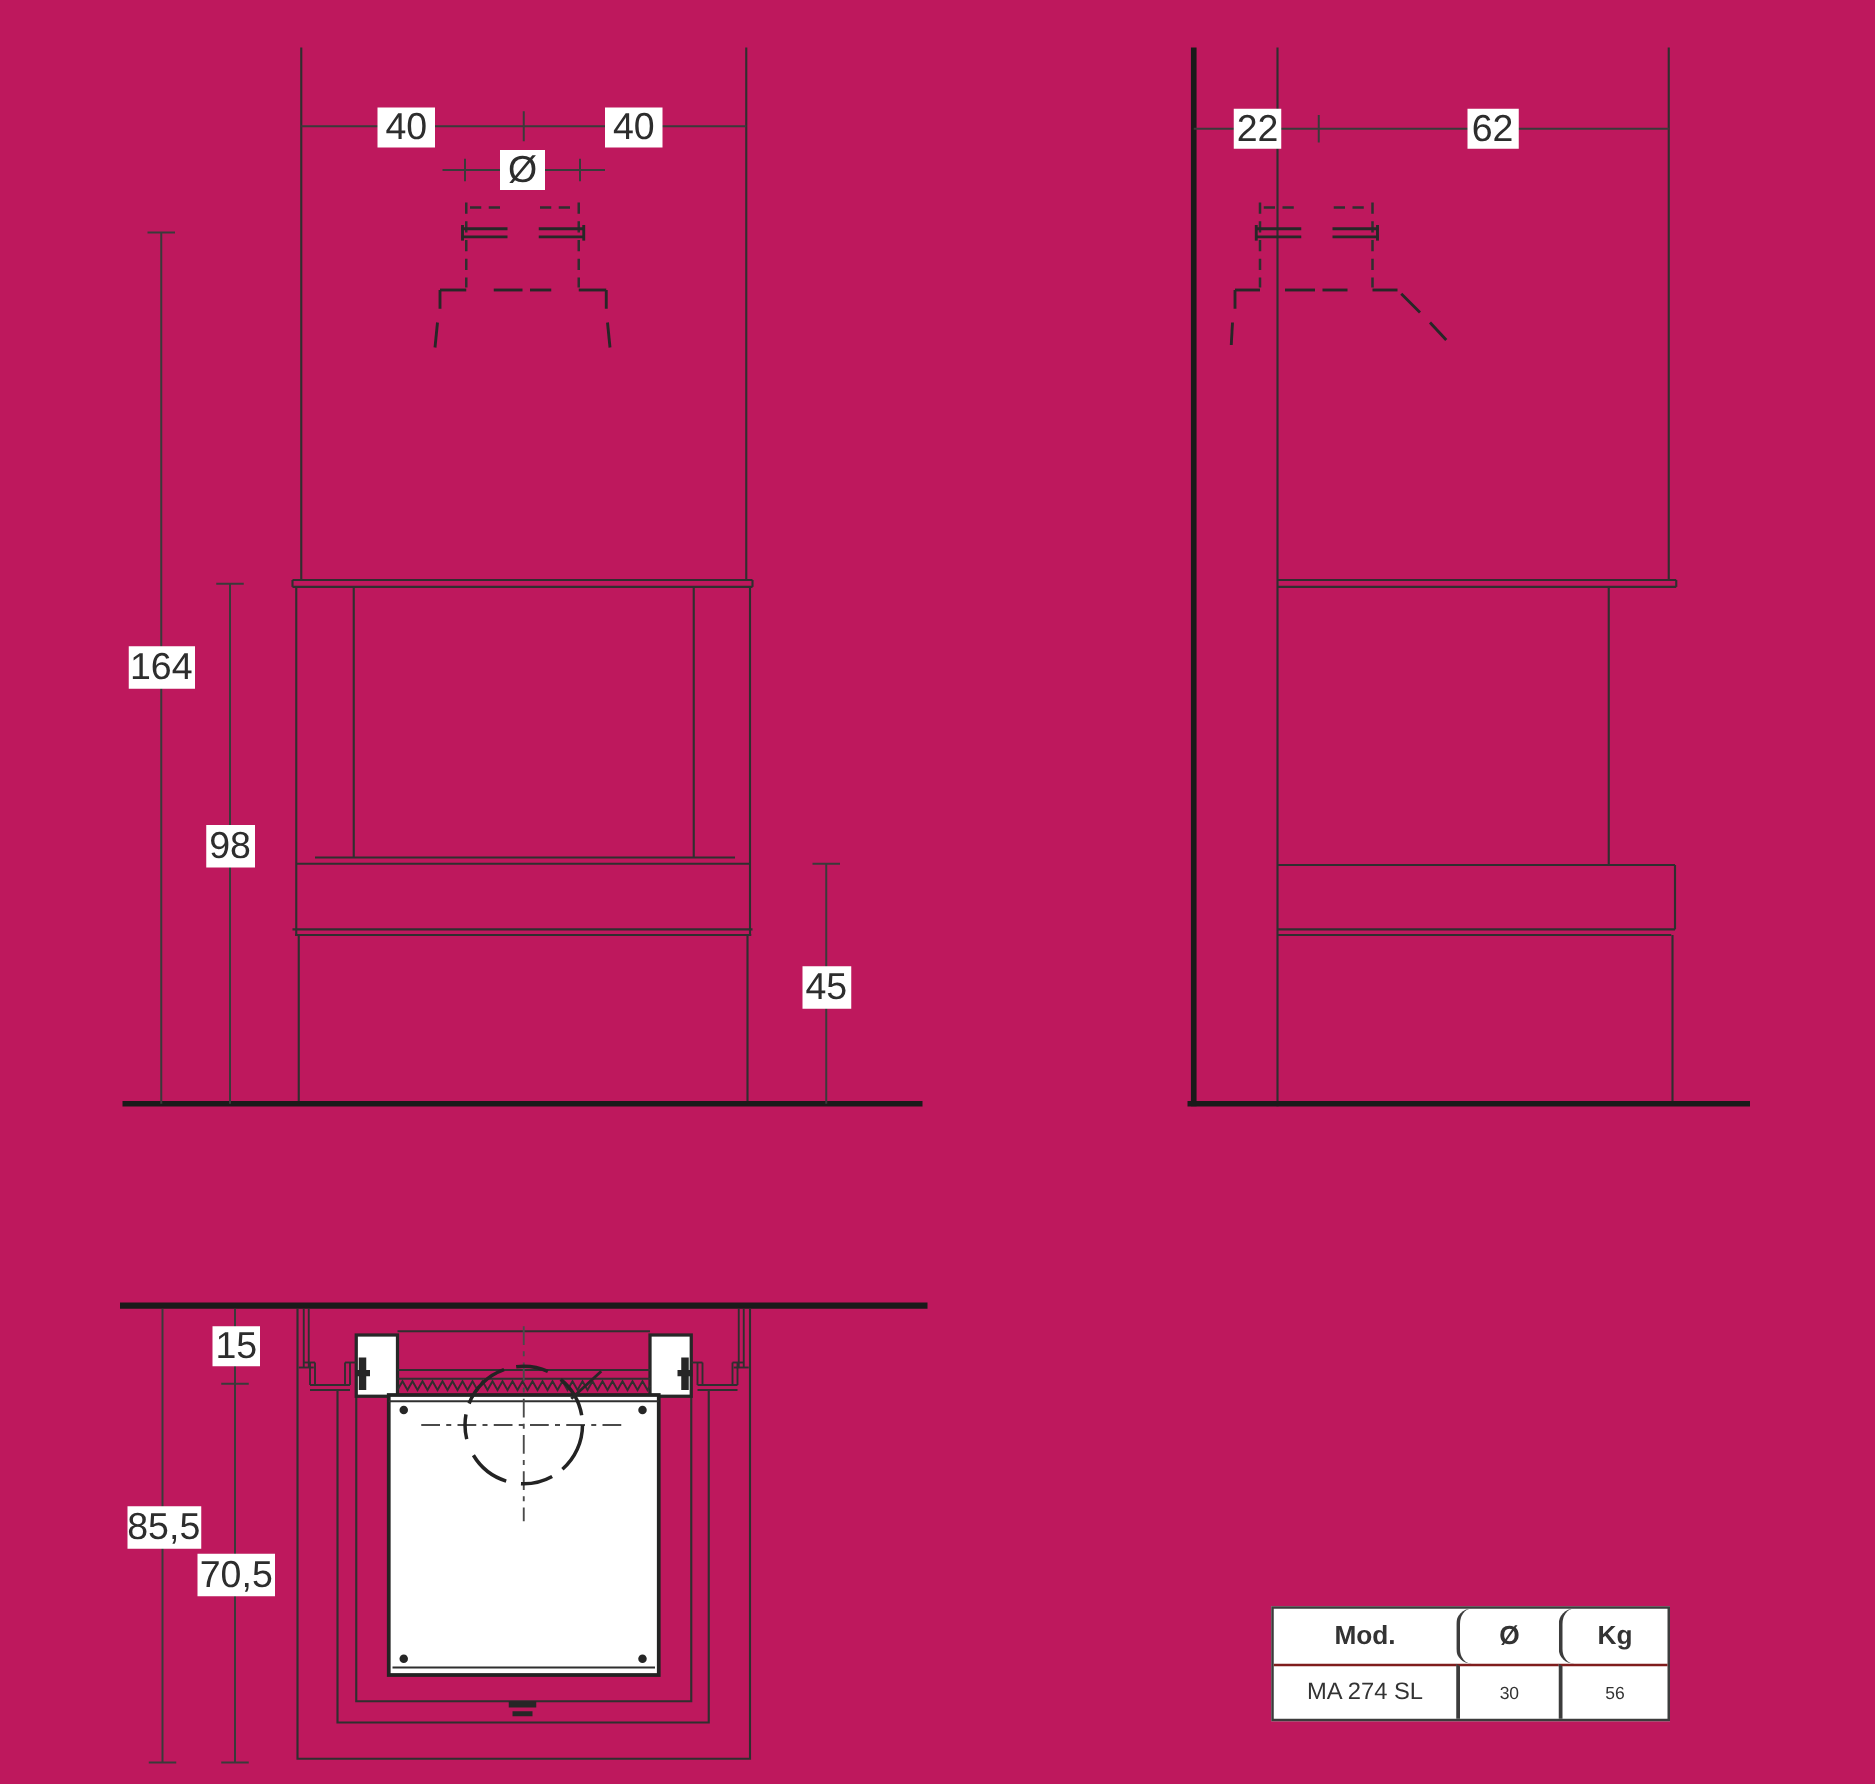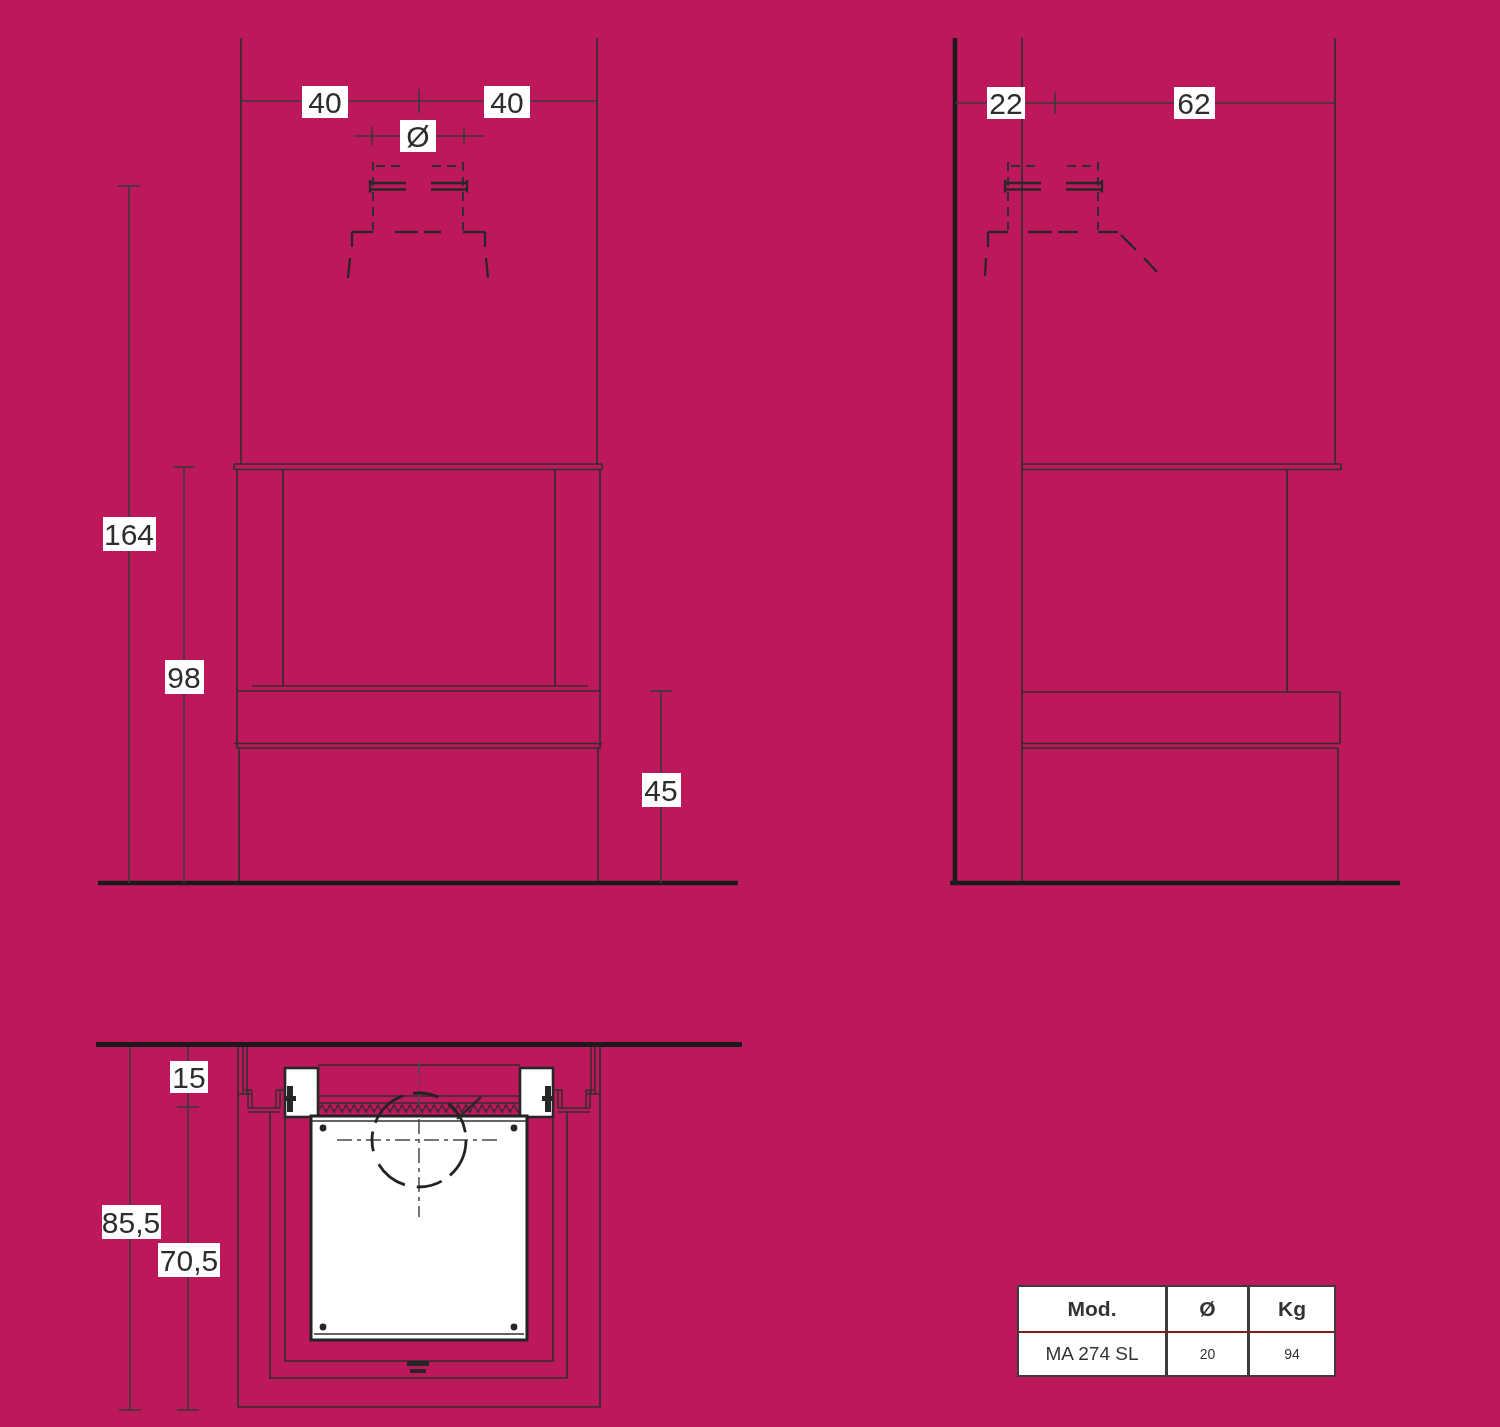--- a/index.html
+++ b/index.html
@@ -20,21 +20,21 @@
   svg .centerline{stroke:#4a4a4a;stroke-width:1.5;fill:none;stroke-dasharray:15 5 4 5;}
   svg .fillDark{fill:#262626;stroke:none;}
 
   #spec-table{position:absolute;left:1017px;top:1285px;width:319px;height:92px;
               border:2px solid #3c3c3c;box-sizing:border-box;display:grid;
               grid-template-columns:146px 82px 87px;grid-template-rows:1fr 1fr;
               background:#fff;color:#333;}
   #spec-table .cell{display:flex;align-items:center;justify-content:center;box-sizing:border-box;}
   #spec-table .csep{border-left:3px solid #3c3c3c;}
   #spec-table .rsep{border-top:2px solid #7f1d1d;}
-  #spec-table .hdr{font-weight:bold;font-size:21px;}
+  #spec-table .hdr{font-weight:bold;font-size:21px;border-radius:12px;}
   #spec-table .model{font-size:19px;}
   #spec-table .num{font-size:14px;}
 </style>
 </head>
 <body>
 
 <div id="canvas">
 
 <svg width="1500" height="1427" viewBox="0 0 1500 1427">
 
@@ -280,17 +280,17 @@
       <text x="189" y="1260">70,5</text>
     </g>
   </g>
 </svg>
 
 <div id="spec-table">
   <div class="cell hdr">Mod.</div>
   <div class="cell hdr csep">Ø</div>
   <div class="cell hdr csep">Kg</div>
   <div class="cell model rsep">MA 274 SL</div>
-  <div class="cell num csep rsep">20</div>
-  <div class="cell num csep rsep">94</div>
+  <div class="cell num csep rsep">30</div>
+  <div class="cell num csep rsep">56</div>
 </div>
 
 </div>
 
 </body></html>

